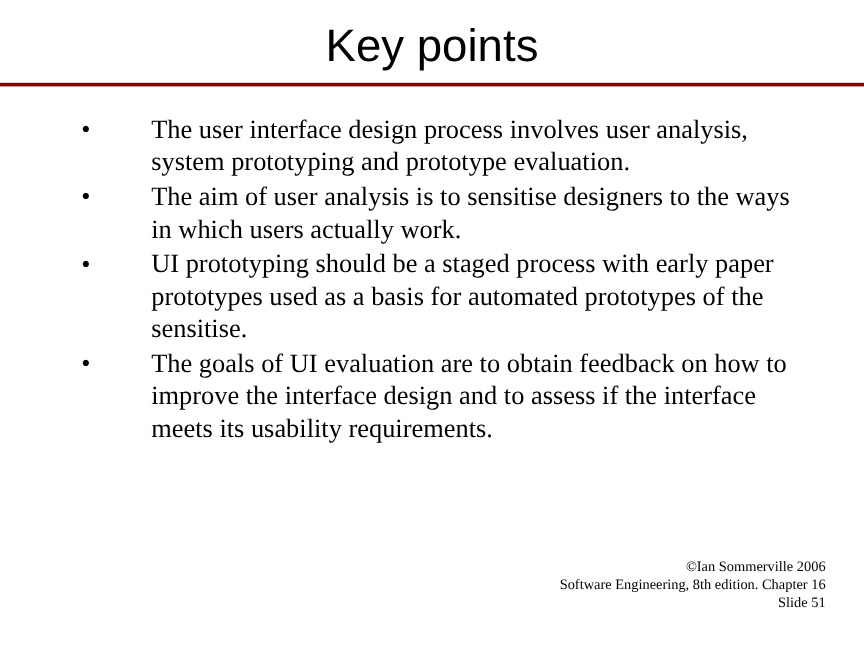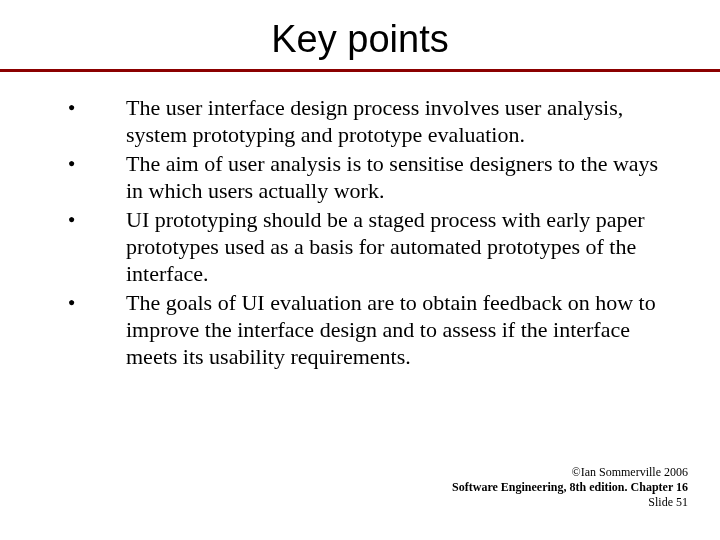--- a/index.html
+++ b/index.html
@@ -54,21 +54,21 @@
     padding: 0 32px;
     display: flex;
     justify-content: space-between;
     align-items: flex-end;
     font-size: 12px;
     font-family: "Times New Roman", Times, serif;
     color: #000;
     flex-direction: column;
   }
   .footer .center {
-    font-weight: bold;
+    font-weight: normal;
     text-align: left;
     flex: 1;
   }
   .footer .left { flex: 0 0 auto; }
   .footer .right { flex: 0 0 auto; text-align: right; }
 </style>
 </head>
 <body>
 
 <div class="slide">
@@ -78,21 +78,21 @@
     <div class="row">
       <div class="bullet">●</div>
       <div class="item">The user interface design process involves user analysis, system prototyping and prototype evaluation.</div>
     </div>
     <div class="row">
       <div class="bullet">●</div>
       <div class="item">The aim of user analysis is to sensitise designers to the ways in which users actually work.</div>
     </div>
     <div class="row">
       <div class="bullet">●</div>
-      <div class="item">UI prototyping should be a staged process with early paper prototypes used as a basis for automated prototypes of the interface.</div>
+      <div class="item">UI prototyping should be a staged process with early paper prototypes used as a basis for automated prototypes of the sensitise.</div>
     </div>
     <div class="row">
       <div class="bullet">●</div>
       <div class="item">The goals of UI evaluation are to obtain feedback on how to improve the interface design and to assess if the interface meets its usability requirements.</div>
     </div>
   </div>
   <div class="footer">
     <div class="left">©Ian Sommerville 2006</div>
     <div class="center">Software Engineering, 8th edition. Chapter 16</div>
     <div class="right">Slide 51</div>

